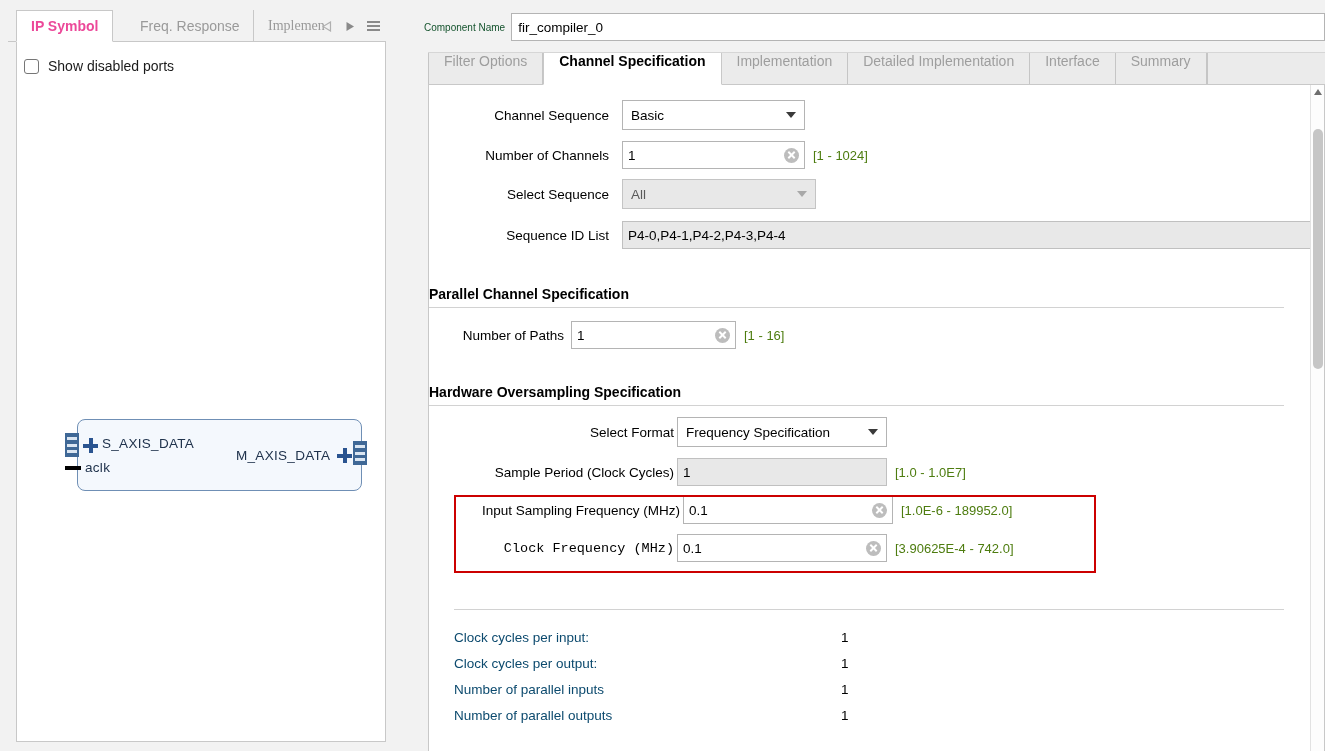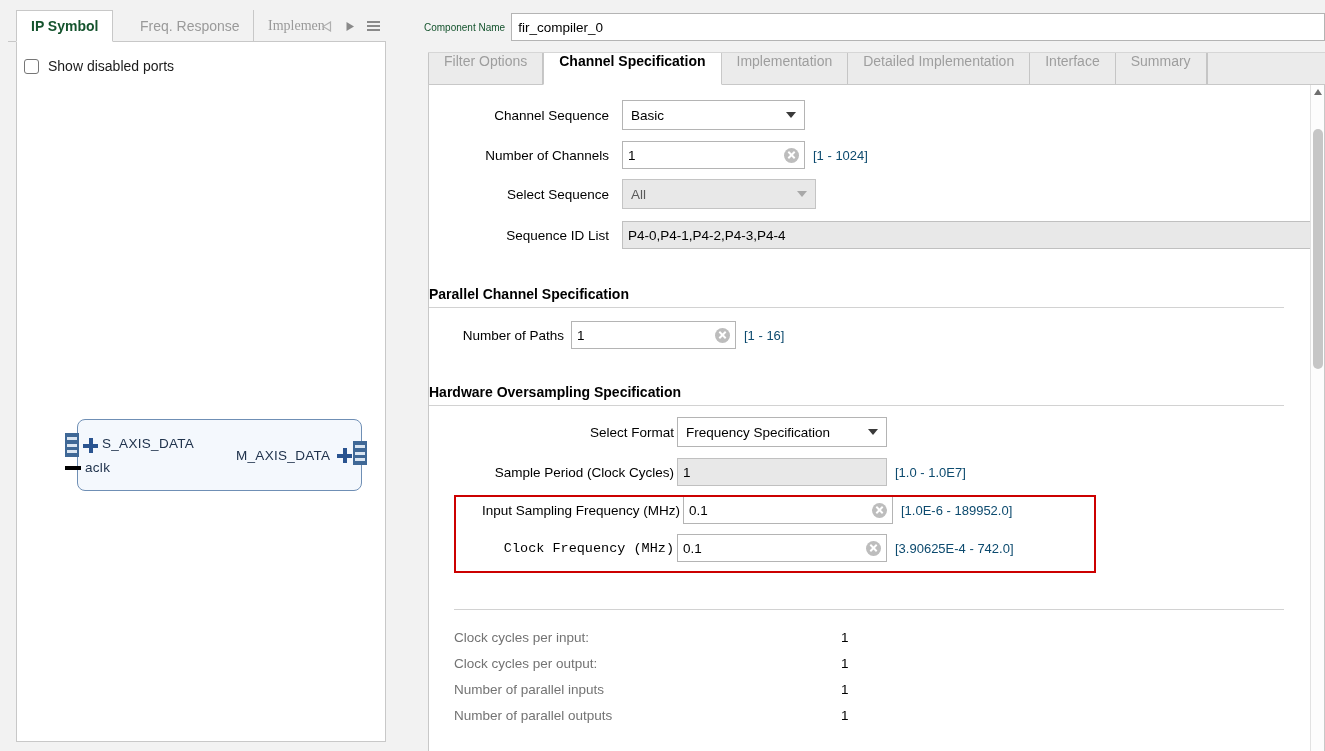--- a/index.html
+++ b/index.html
@@ -30,21 +30,21 @@
     position: absolute; top: 0; height: 32px;
     display: flex; align-items: center;
     padding: 0 14px;
     font-size: 14px;
     color: #9a9a9a;
     cursor: default;
     white-space: nowrap;
   }
   .ltab.sel {
     background: #ffffff;
-    color: #14532d;
+    color: #ec4899;
     font-weight: bold;
     border-left: 1px solid #c8c8c8;
     border-right: 1px solid #c8c8c8;
     border-top: 1px solid #c8c8c8;
     border-bottom: 1px solid #ffffff;
     z-index: 3;
   }
   .ltab.divb { border-left: 1px solid #c8c8c8; font-family: Liberation Serif, serif; }
   #ltab0 { left: 8px; }
   #ltab1 { left: 118px; }
@@ -160,21 +160,21 @@
     width: 897px; height: 666px;
     background: #ffffff;
     border-left: 1px solid #c8c8c8;
     border-right: 1px solid #c8c8c8;
     overflow: hidden;
   }
   #form { position: absolute; left: 0; top: 0; width: 880px; }
 
   .row { position: absolute; display: flex; align-items: center; height: 28px; }
   .lab { font-size: 13.5px; color: #000; text-align: right; white-space: nowrap; }
-  .hint { font-size: 13px; color: #0c4a6e; margin-left: 8px; white-space: nowrap; text-align: right; }
+  .hint { font-size: 13px; color: #4d7c0f; margin-left: 8px; white-space: nowrap; text-align: right; }
 
   .textfield {
     height: 28px; background: #ffffff; border: 1px solid #b4b4b4;
     display: flex; align-items: center; padding: 0 5px; gap: 4px;
   }
   .textfield .val { flex: 1; font-size: 13.5px; color: #000; }
   .textfield.ro { background: #e8e8e8; border: 1px solid #c0c0c0; }
 
   .combo {
     height: 30px; background: #ffffff; border: 1px solid #b4b4b4;
@@ -189,21 +189,21 @@
   .sect-title { position: absolute; font-size: 14px; font-weight: bold; color: #000; }
   .sect-rule { position: absolute; height: 1px; background: #d2d2d2; }
 
   #redbox {
     position: absolute; left: 25px; top: 410px;
     width: 642px; height: 78px;
     border: 2px solid #cc0000;
     pointer-events: none;
   }
 
-  .sum-lab { position: absolute; font-size: 13.5px; color: #737373; }
+  .sum-lab { position: absolute; font-size: 13.5px; color: #0c4a6e; }
   .sum-val { position: absolute; font-size: 13.5px; color: #000; }
 
   
   #vscroll { position: absolute; right: 0; top: 0; width: 14px; height: 666px; background: #fdfdfd; border-left: 1px solid #e2e2e2; }
   #vscroll-up { position: absolute; left: 3px; top: 4px; width: 0; height: 0; border-left: 4px solid transparent; border-right: 4px solid transparent; border-bottom: 6px solid #6e6e6e; }
   #vscroll-thumb { position: absolute; left: 2px; top: 44px; width: 10px; height: 240px; background: #c6c6c6; border-radius: 5px; }
 </style>
 </head>
 <body>
 

